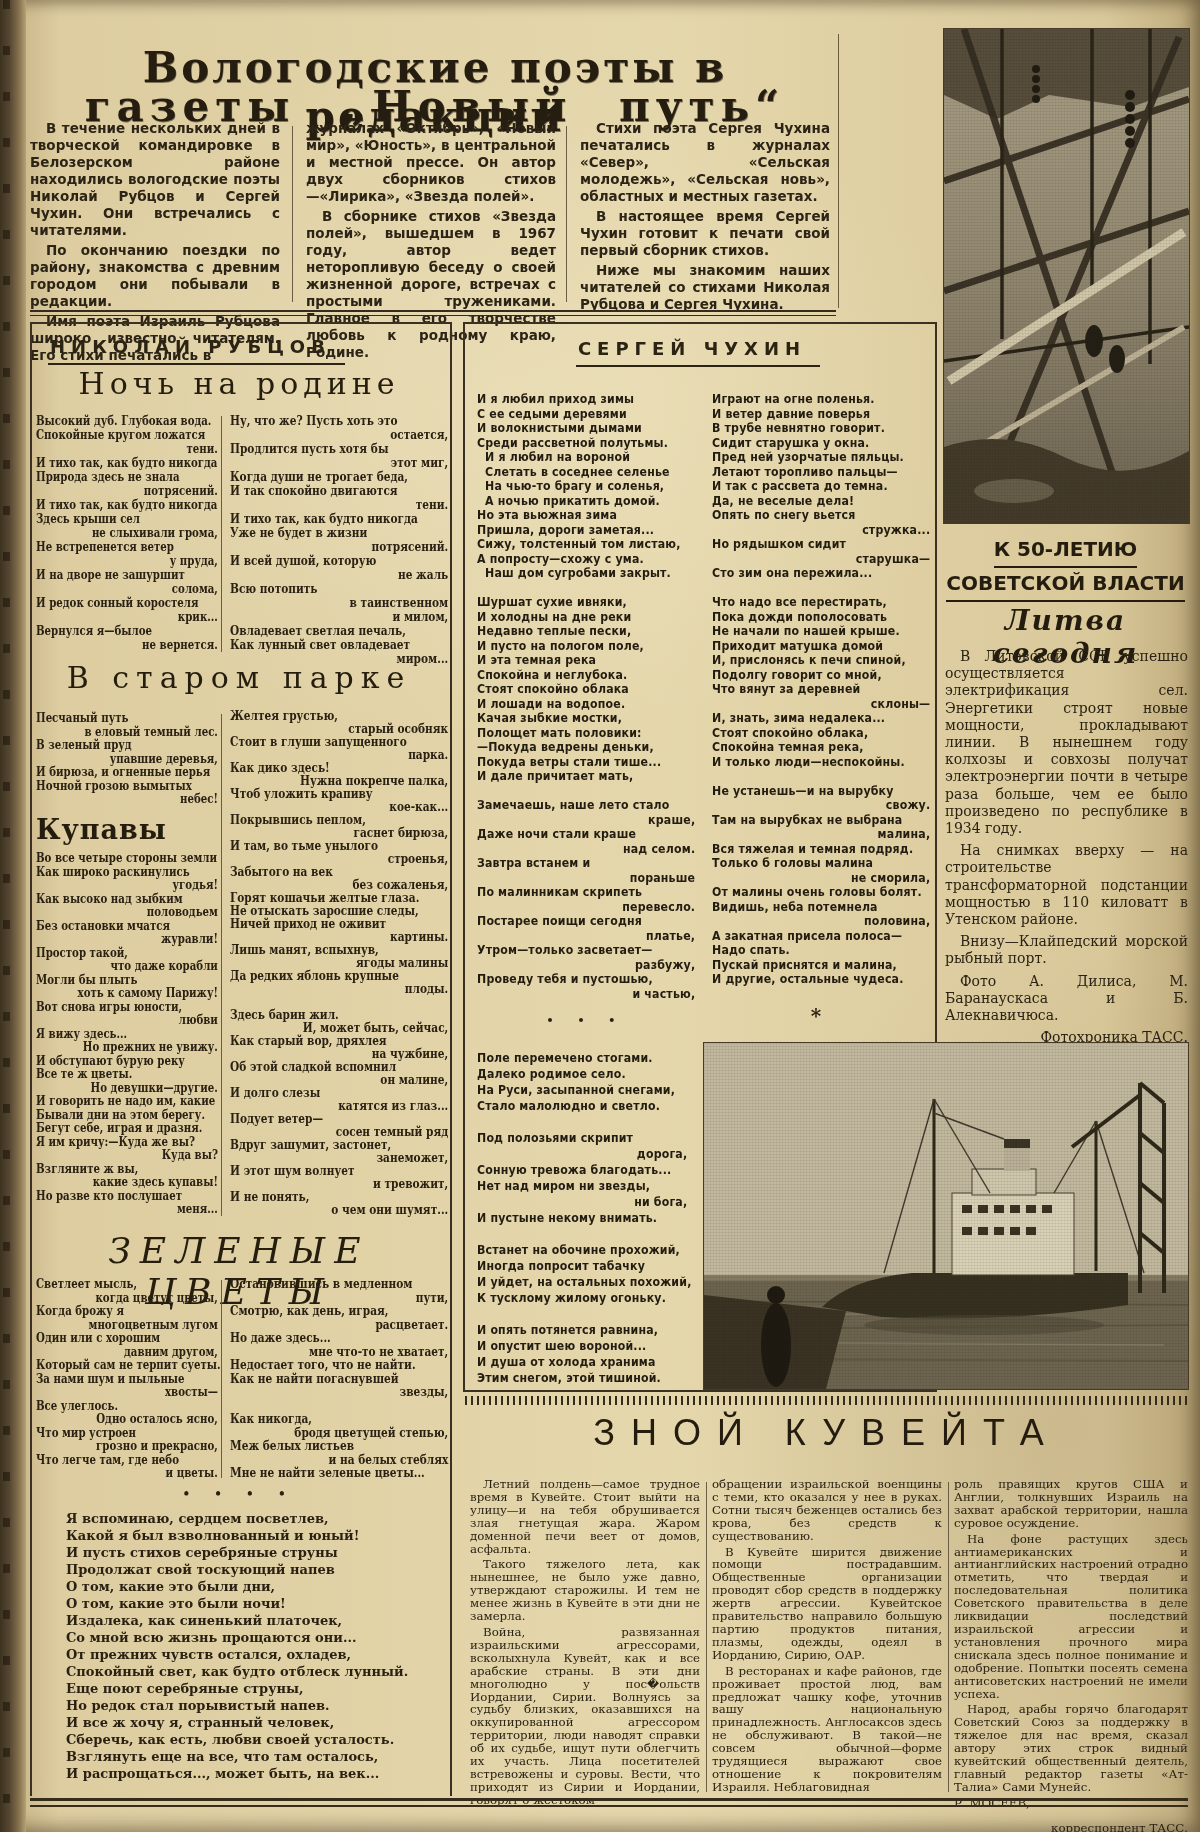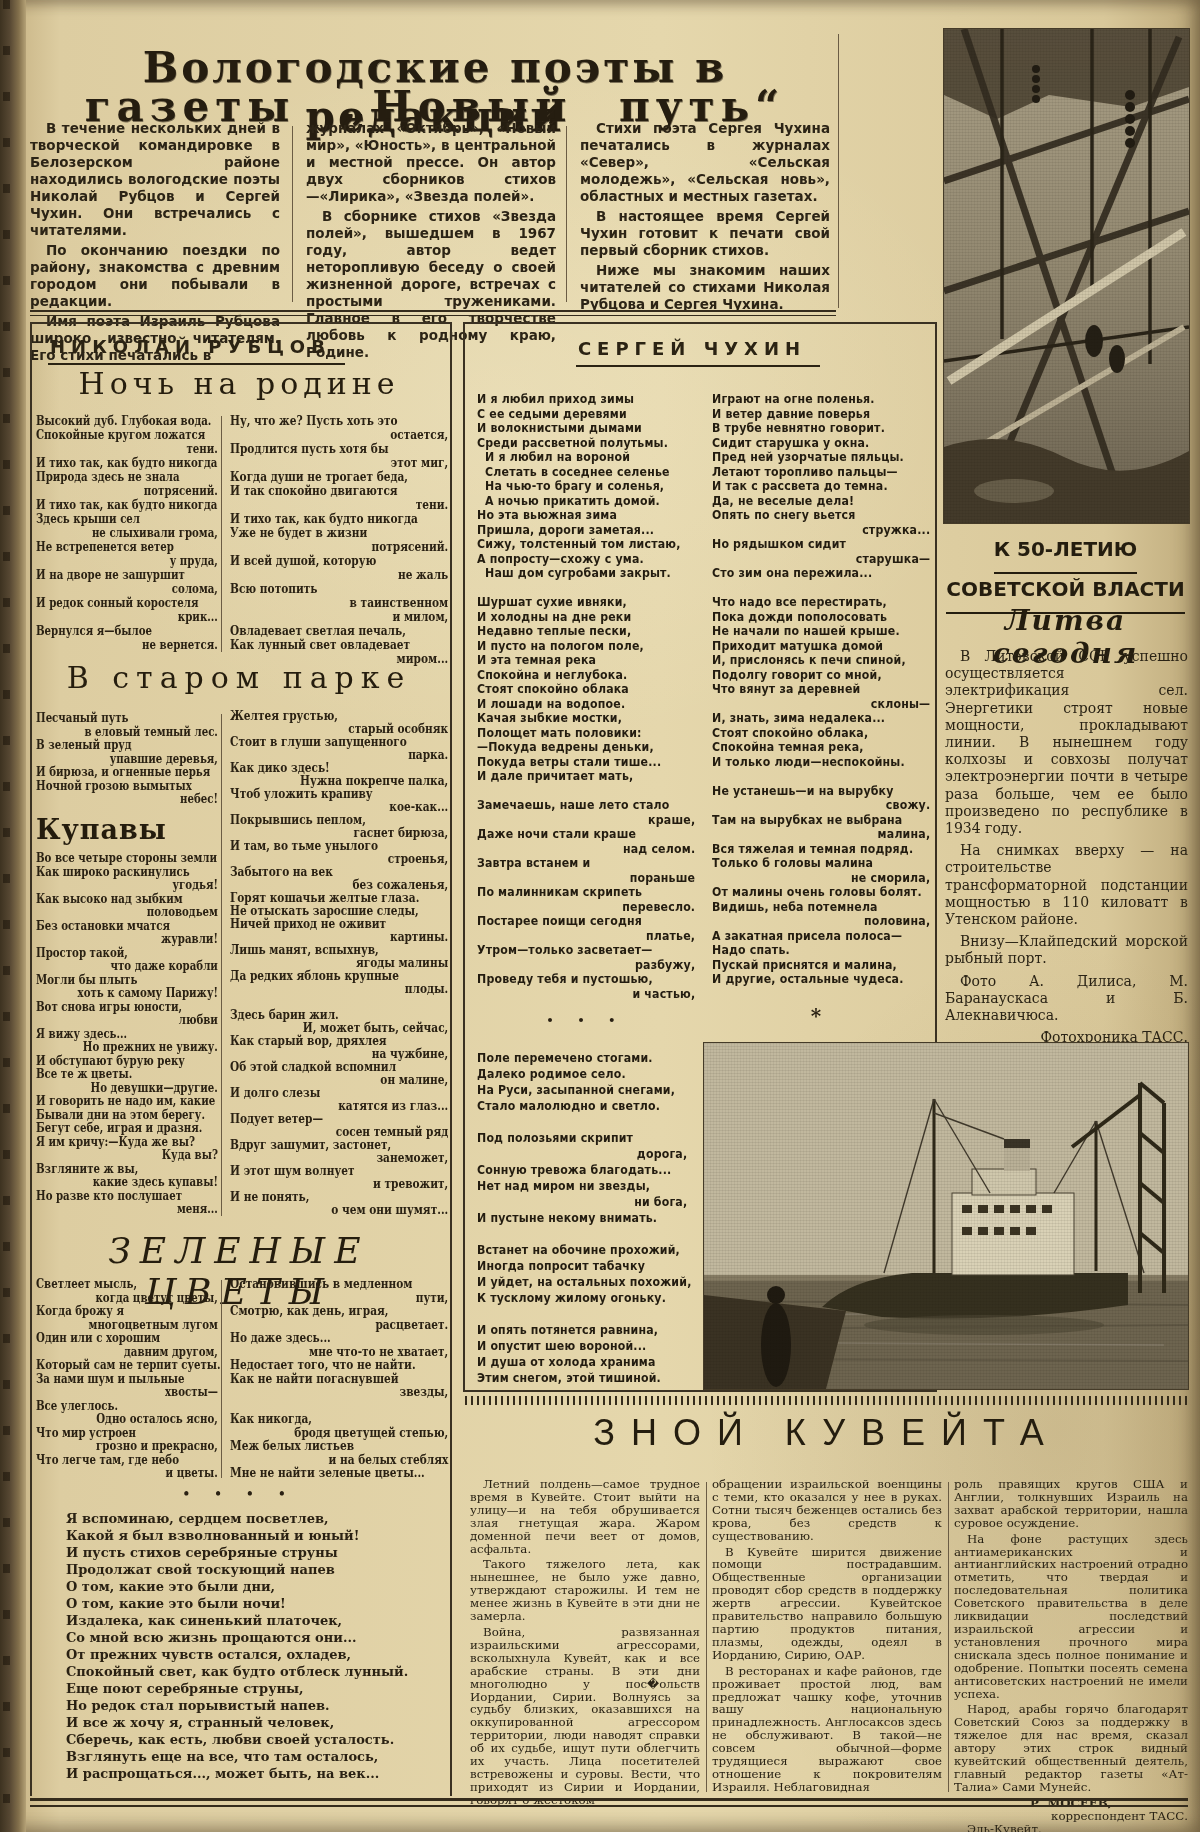--- a/index.html
+++ b/index.html
@@ -41,33 +41,33 @@
   .sq88{transform:scaleX(.88);}
   .sans{font-family:"DejaVu Sans",sans-serif;font-size:12.5px;letter-spacing:.2px;color:#231c10;}
   .dots{font-weight:700;letter-spacing:10px;text-align:center;color:#2a2113;}
   
   .photo{border:1px solid #453b28;overflow:hidden;background:#8d8370;}
   .photo::after{content:"";position:absolute;left:0;top:0;width:100%;height:100%;
     background:repeating-linear-gradient(0deg,rgba(20,15,5,.07) 0 1px,transparent 1px 3px),
                repeating-linear-gradient(90deg,rgba(20,15,5,.05) 0 1px,transparent 1px 3px);}
   .banner{font-family:"DejaVu Sans",sans-serif;font-weight:700;font-size:20px;color:#241d0f;
     text-align:center;line-height:30px;}
-  .banner span{display:inline-block;border-bottom:2px solid #241d0f;padding-bottom:8px;}
+  .banner span{display:inline-block;border-bottom:2px solid #241d0f;padding-bottom:2px;}
   .litva{font-style:italic;font-weight:700;font-size:28px;letter-spacing:2px;text-align:center;color:#241d0f;}
   .sidebody{font-size:14px;line-height:17.2px;text-align:justify;color:#2a2315;}
   .sidebody p{margin:0 0 5px 0;text-indent:15px;}
   .sidebody p.right{text-align:right;text-indent:0;}
   
   .dotrule{height:9px;background:repeating-linear-gradient(90deg,#352c1c 0 2px,transparent 2px 6px);}
   .ktitle{font-family:Liberation Sans, sans-serif;font-weight:400;font-size:36px;letter-spacing:16px;
     text-align:center;color:#241d0f;}
   .kcol{font-size:11.8px;line-height:12.9px;text-align:justify;color:#2a2315;}
   .kcol p{margin:0 0 3px 0;text-indent:13px;}
   .kcol p.noind{text-indent:0;}
-  .kcol p.sig{text-align:center;font-weight:700;text-indent:0;margin-bottom:0;}
+  .kcol p.sig{text-align:left;font-weight:400;text-indent:0;margin-bottom:12px;}
   .kcol p.sig2{text-align:right;text-indent:0;margin-bottom:0;}
   .botrule{height:4px;border-top:3px solid #352c1c;border-bottom:2px solid #352c1c;}
 </style>
 </head>
 <body>
 
 <div class="page">
   <div class="abs binding"></div>
 
   <div class="abs head1">Вологодские поэты в редакции</div>

